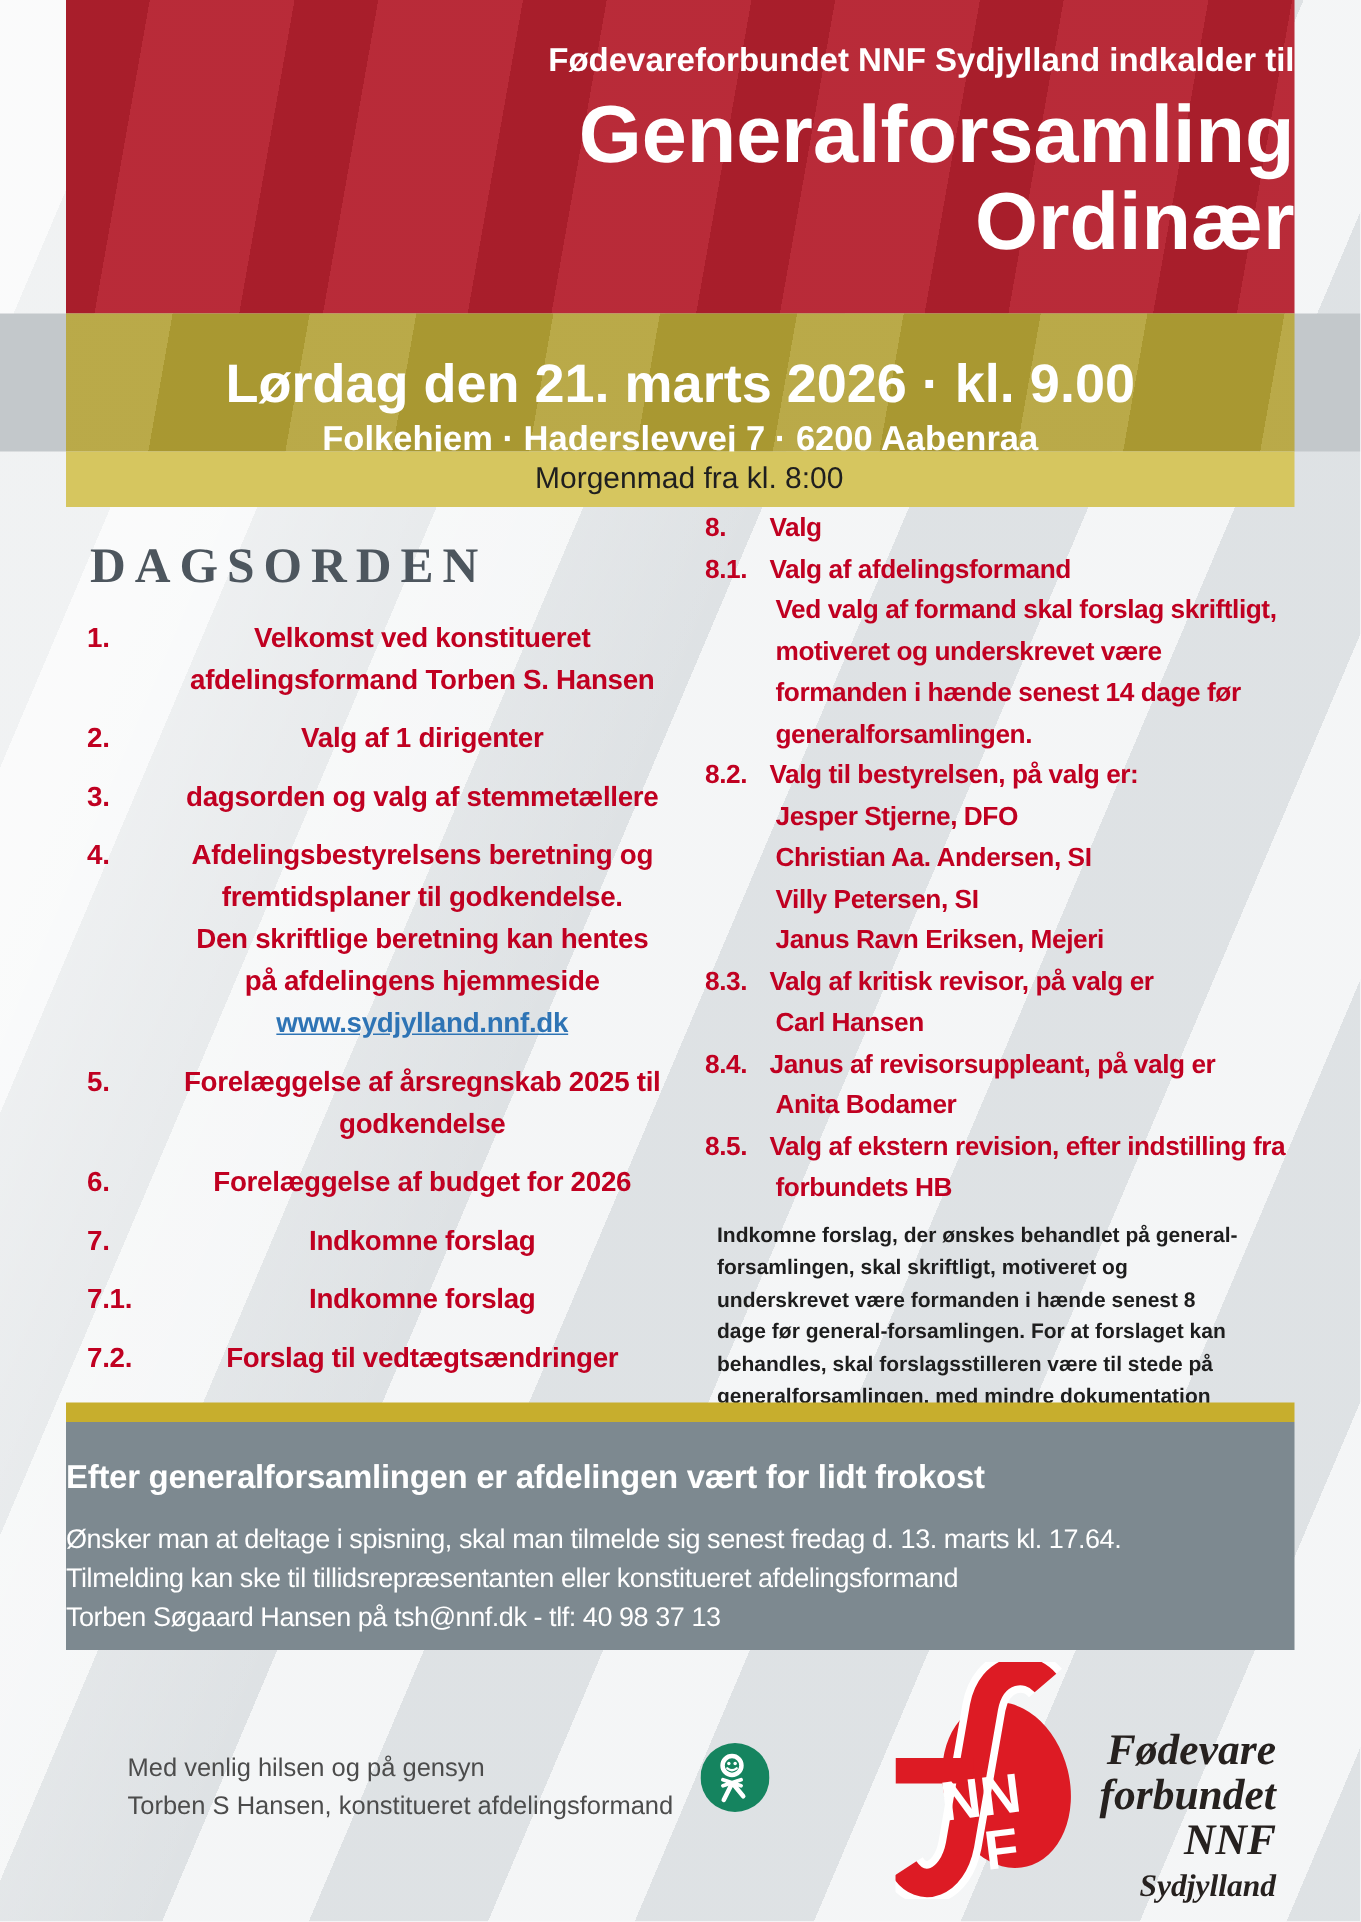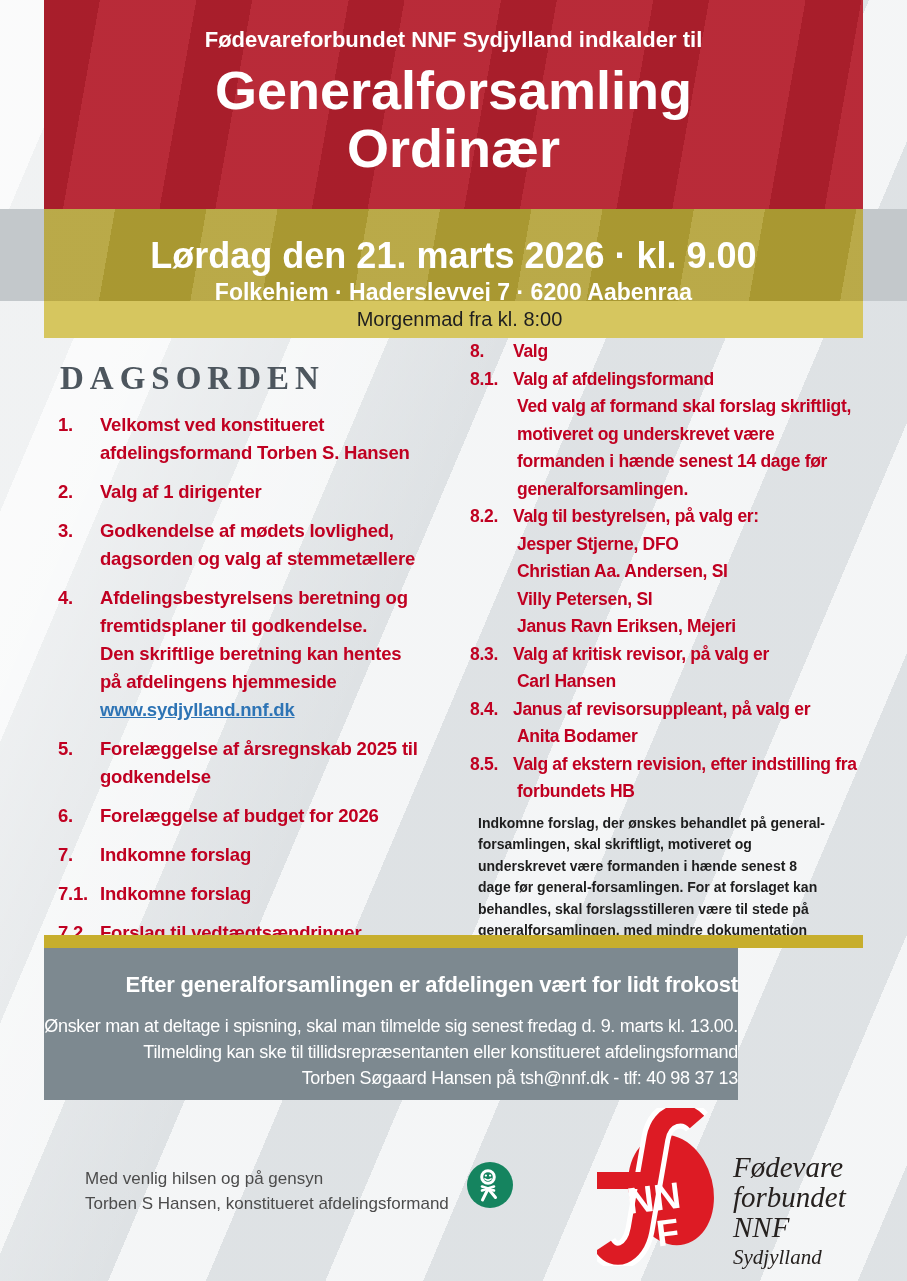--- a/index.html
+++ b/index.html
@@ -8,21 +8,21 @@
     position:relative; width:907px; height:1281px; overflow:hidden;
     font-family:"Liberation Sans", sans-serif;
     background:
       linear-gradient(113deg, rgba(255,255,255,.55) 0 18%, rgba(255,255,255,0) 45%),
       repeating-linear-gradient(113deg, rgba(255,255,255,.5) 0 90px, rgba(173,180,185,.18) 90px 200px),
       #e9ecee;
   }
   .gray-band { position:absolute; left:0; top:209px; width:907px; height:92px; background:#c3c8cb; }
 
   .red-block {
-    position:absolute; left:44px; top:0; width:819px; height:209px; text-align:center; color:#fff;
+    position:absolute; left:44px; top:0; width:819px; height:209px; text-align:right; color:#fff;
     background: repeating-linear-gradient(100deg, rgba(0,0,0,.07) 0 55px, rgba(255,255,255,.05) 55px 150px), #b5202e;
   }
   .kicker { padding-top:27px; font-size:22px; font-weight:bold; }
   .main-title { margin-top:8px; font-size:54px; line-height:58px; font-weight:bold; }
 
   .date-band {
     position:absolute; left:44px; top:209px; width:819px; height:92px; text-align:center; color:#fff;
     background: repeating-linear-gradient(100deg, rgba(255,255,255,.10) 0 70px, rgba(0,0,0,.05) 70px 160px), #b2a034;
   }
   .date-line1 { padding-top:26px; font-size:36px; font-weight:bold; }
@@ -33,42 +33,42 @@
     background:#d6c65f; color:#1f1f1f; font-size:20px; line-height:37px;padding-left:12px;
   }
 
   .left-col { position:absolute; left:58px; top:360px; width:405px; }
   .dagsorden {
     font-family:"Liberation Serif", serif; font-size:33px; font-weight:bold;
     letter-spacing:6px; color:#4d565e; margin:0 0 14px 2px;
   }
   .item { display:flex; margin-bottom:11px; color:#c00021; font-weight:bold; font-size:18.5px; line-height:28px; letter-spacing:-0.2px; }
   .item .num { width:42px; flex:none; }
-  .item .txt { flex:1; }
+  .item .txt { flex:1;text-align:center; }
   .link { color:#2e74b5; text-decoration:underline; font-weight:bold; cursor:pointer; display:inline-block; }
 
   .right-col { position:absolute; left:470px; top:338px; width:437px; }
   .rline { display:flex; color:#c00021; font-weight:bold; font-size:17.5px; line-height:27.5px; letter-spacing:-0.3px; white-space:nowrap; }
   .rline .num { width:43px; flex:none; }
   .rsub { padding-left:47px; color:#c00021; font-weight:bold; font-size:17.5px; line-height:27.5px; letter-spacing:-0.3px; white-space:nowrap; }
   .note { margin:7px 0 0 8px; width:408px; color:#1d1d1d; font-weight:bold; font-size:14px; line-height:21.5px; }
 
   .gold-bar { position:absolute; left:44px; top:935px; width:819px; height:13px; background:#c7ae2d; }
 
-  .lunch-box { position:absolute; left:44px; top:948px; width:694px; height:152px; background:#7d8990; color:#fff; text-align:right; }
+  .lunch-box { position:absolute; left:44px; top:948px; width:819px; height:152px; background:#7d8990; color:#fff; text-align:left; }
   .lunch-title { padding-top:24px; font-size:22px; font-weight:bold; letter-spacing:-0.2px; }
   .lunch-lines { margin-top:15px; font-size:18px; line-height:26px; letter-spacing:-0.3px; }
 
   .signature { position:absolute; left:85px; top:1166px; color:#4c4c4c; font-size:17px; line-height:25px; }
 
   .green-logo { position:absolute; left:467px; top:1162px; width:46px; height:46px; }
 
   .nnf-logo { position:absolute; left:597px; top:1108px; display:flex; align-items:flex-start; }
   .nnf-logo svg { width:128px; height:158px; }
-  .nnf-text { margin-left:8px; margin-top:44px; font-family:"Liberation Serif", serif; font-weight:normal; font-style:italic; color:#26211f; }
+  .nnf-text { margin-left:8px; margin-top:44px; font-family:"Liberation Serif", serif; font-weight:bold; font-style:italic; color:#26211f;text-align:right; }
   .nnf-name { font-size:29px; line-height:30px; }
   .nnf-region { font-size:21px; margin-top:3px; }
 </style>
 </head>
 <body>
 
 <div class="page">
 
   <div class="gray-band"></div>
 
@@ -101,21 +101,20 @@
     <div class="item">
       <span class="num">2.</span>
       <span class="txt">
         <div>Valg af 1 dirigenter</div>
       </span>
     </div>
 
     <div class="item">
       <span class="num">3.</span>
       <span class="txt">
-        <div>Godkendelse af mødets lovlighed,</div>
         <div>dagsorden og valg af stemmetællere</div>
       </span>
     </div>
 
     <div class="item">
       <span class="num">4.</span>
       <span class="txt">
         <div>Afdelingsbestyrelsens beretning og</div>
         <div>fremtidsplaner til godkendelse.</div>
         <div>Den skriftlige beretning kan hentes</div>
@@ -212,21 +211,21 @@
       <div>generalforsamlingen, med mindre dokumentation</div>
       <div>for forfald foreligger.</div>
     </div>
   </section>
 
   <div class="gold-bar"></div>
 
   <section class="lunch-box">
     <div class="lunch-title">Efter generalforsamlingen er afdelingen vært for lidt frokost</div>
     <div class="lunch-lines">
-      <div>Ønsker man at deltage i spisning, skal man tilmelde sig senest fredag d. 9. marts kl. 13.00.</div>
+      <div>Ønsker man at deltage i spisning, skal man tilmelde sig senest fredag d. 13. marts kl. 17.64.</div>
       <div>Tilmelding kan ske til tillidsrepræsentanten eller konstitueret afdelingsformand</div>
       <div>Torben Søgaard Hansen på tsh@nnf.dk - tlf:  40 98 37 13</div>
     </div>
   </section>
 
   <div class="signature">
     <div>Med venlig hilsen og på gensyn</div>
     <div>Torben S Hansen, konstitueret afdelingsformand</div>
   </div>
 

